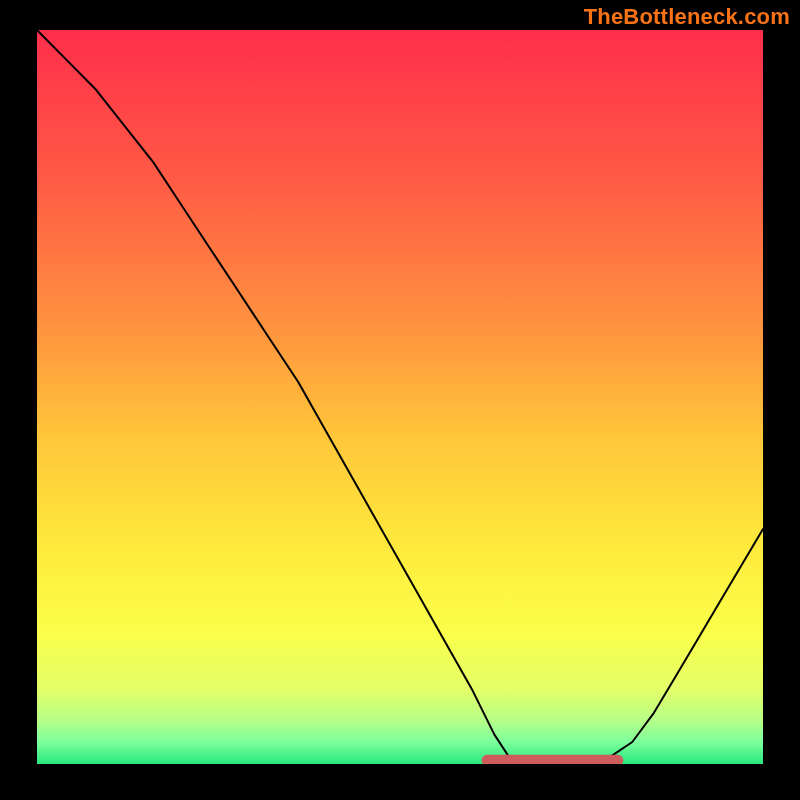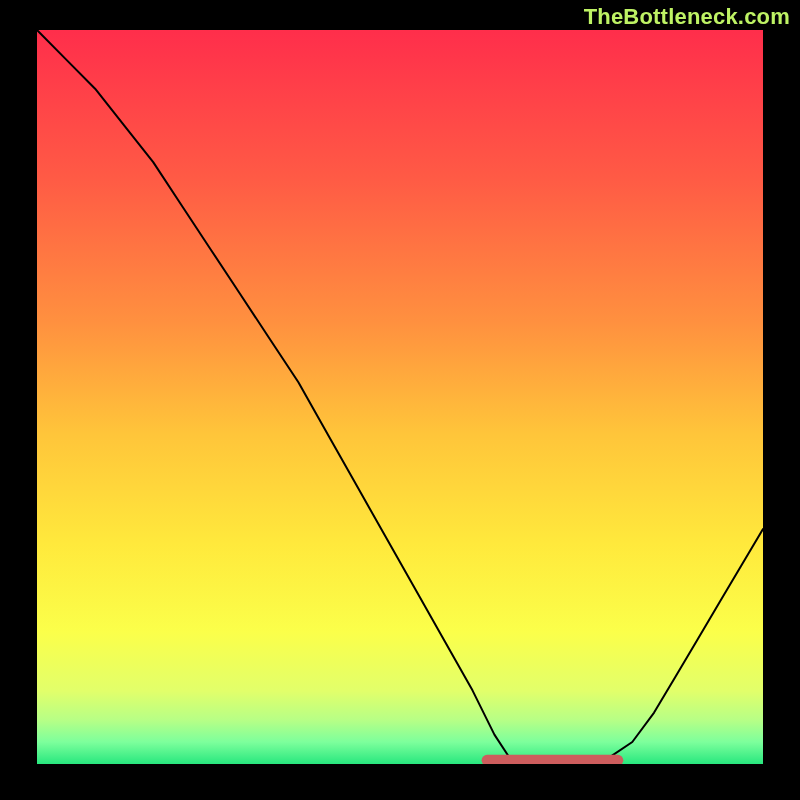--- a/index.html
+++ b/index.html
@@ -14,21 +14,21 @@
   .frame {
     position: relative;
     width: 800px;
     height: 800px;
     background: #000;
   }
   .watermark {
     position: absolute;
     top: 4px;
     right: 10px;
-    color: #bef264;
+    color: #f97316;
     font-size: 22px;
     font-weight: 600;
     letter-spacing: 0.2px;
     z-index: 10;
   }
   .plot-area {
     position: absolute;
     left: 37px;
     top: 30px;
     width: 726px;

